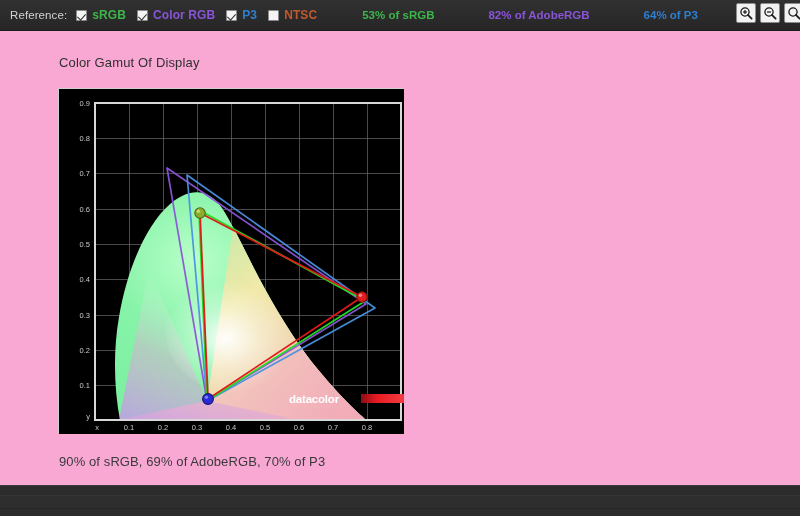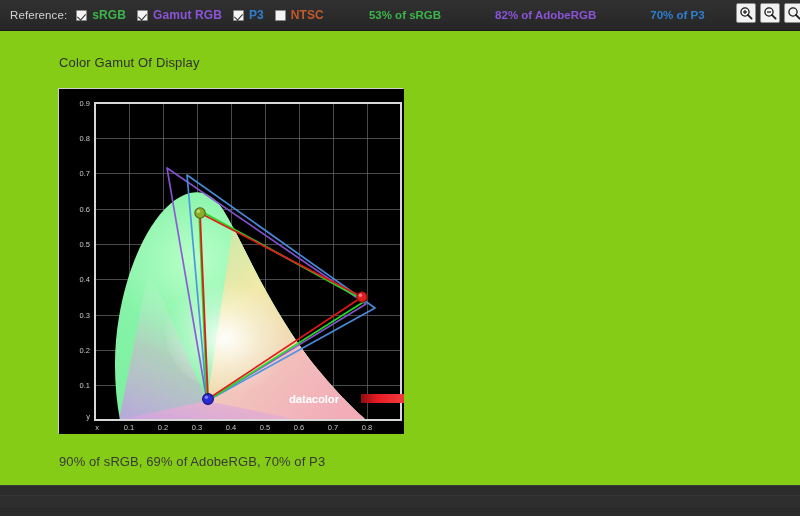--- a/index.html
+++ b/index.html
@@ -45,21 +45,21 @@
     width:20px;height:20px;margin-left:4px;
     background:#f2f2f2;border:1px solid #8d8d8d;border-radius:2px;
     display:flex;align-items:center;justify-content:center;
     box-sizing:border-box;
   }
   .tb-btn svg{display:block;}
 
   
   .content{
     position:absolute;left:0;top:31px;width:800px;height:454px;
-    background:#84cc16;overflow:hidden;
+    background:#f9a8d4;overflow:hidden;
   }
   .chart-title{
     position:absolute;left:59px;top:24px;
     font-size:13px;color:#303030;letter-spacing:.15px;
   }
   .caption{
     position:absolute;left:59px;top:423px;
     font-size:13px;color:#3a3a3a;letter-spacing:.1px;
   }
 
@@ -94,39 +94,39 @@
 
     <div class="chk-group">
 
       <label class="chk-item">
         <span class="cbox on"></span>
         <span class="chk-label" style="color:#3cb54a">sRGB</span>
       </label>
 
       <label class="chk-item">
         <span class="cbox on"></span>
-        <span class="chk-label" style="color:#8a54d8">Gamut RGB</span>
+        <span class="chk-label" style="color:#8a54d8">Color RGB</span>
       </label>
 
       <label class="chk-item">
         <span class="cbox on"></span>
         <span class="chk-label" style="color:#2f7fd0">P3</span>
       </label>
 
       <label class="chk-item">
         <span class="cbox"></span>
         <span class="chk-label" style="color:#c0592c">NTSC</span>
       </label>
 
     </div>
 
     <div class="readouts">
       <span class="readout" style="color:#3cb54a">53% of sRGB</span>
       <span class="readout" style="color:#8a54d8">82% of AdobeRGB</span>
-      <span class="readout" style="color:#2f7fd0;margin-right:0">70% of P3</span>
+      <span class="readout" style="color:#2f7fd0;margin-right:0">64% of P3</span>
     </div>
 
     <div class="tb-icons">
 
       <div class="tb-btn">
         <svg width="14" height="14" viewBox="0 0 14 14">
           <circle cx="6" cy="6" r="4.1" fill="none" stroke="#1a1a1a" stroke-width="1.3"></circle>
           <line x1="8.9" y1="8.9" x2="12.6" y2="12.6" stroke="#1a1a1a" stroke-width="1.8" stroke-linecap="round"></line>
           <line x1="4" y1="6" x2="8" y2="6" stroke="#1a1a1a" stroke-width="1.2"></line>
           <line x1="6" y1="4" x2="6" y2="8" stroke="#1a1a1a" stroke-width="1.2"></line>

